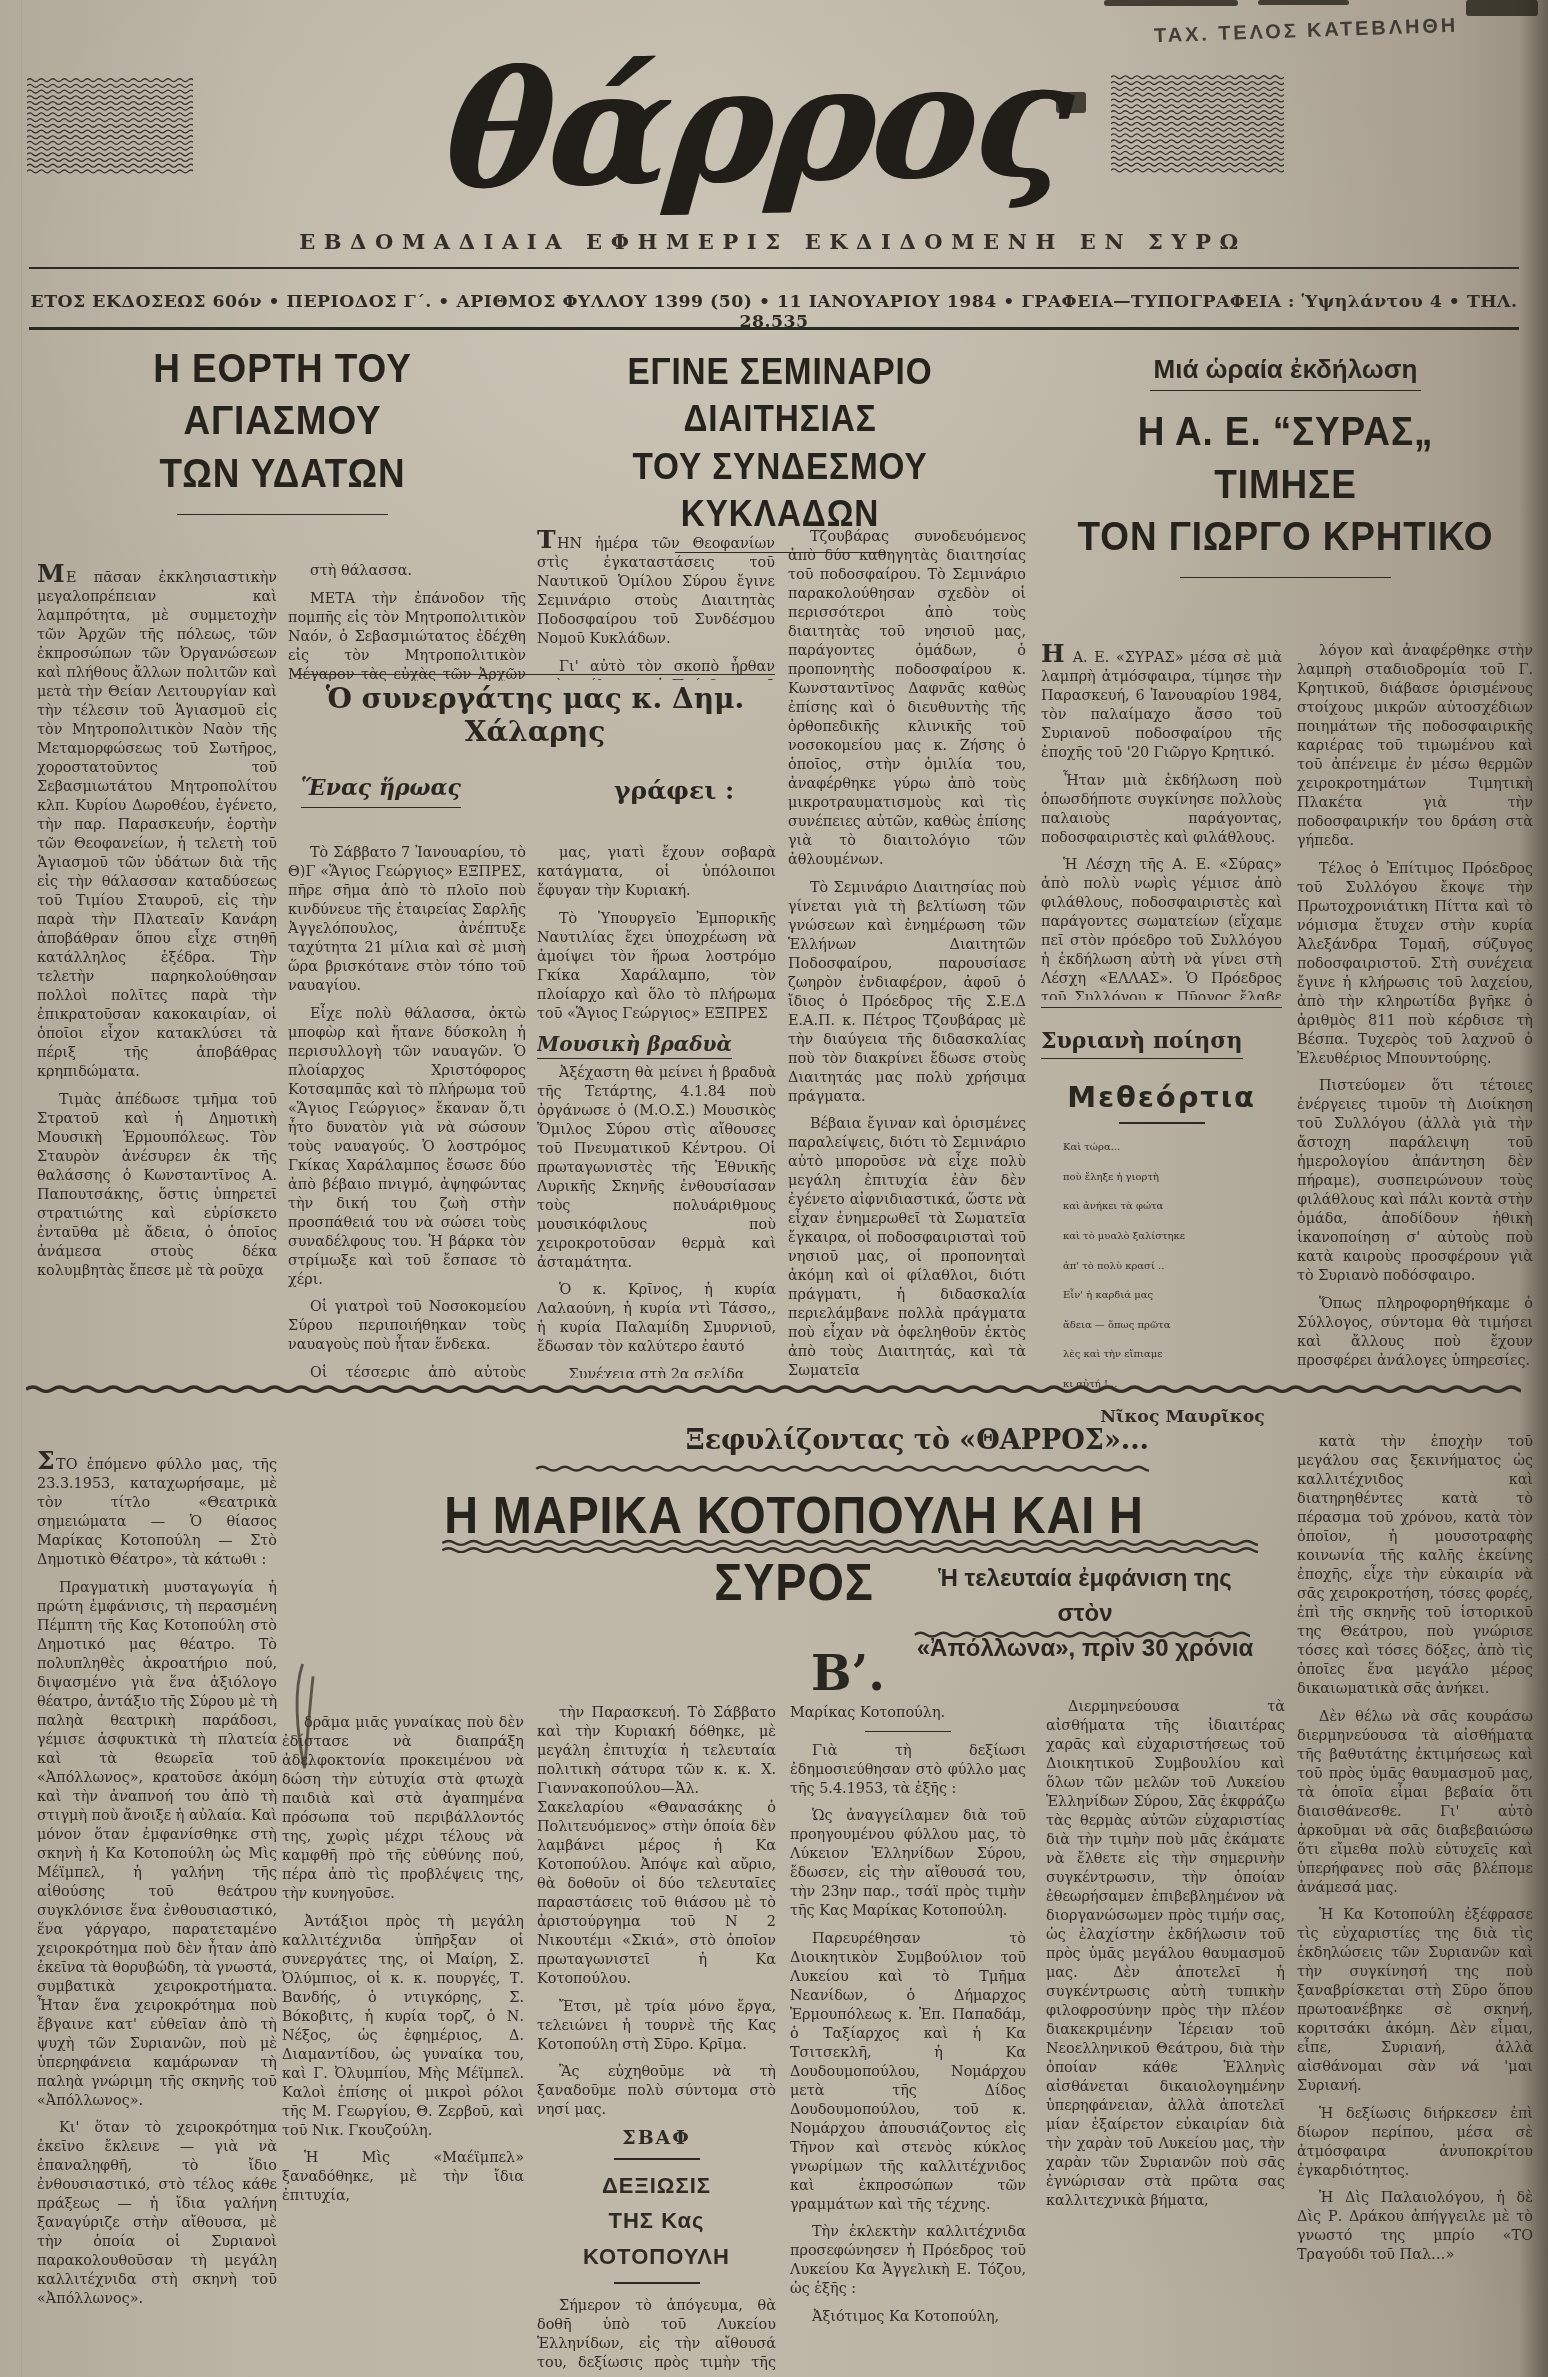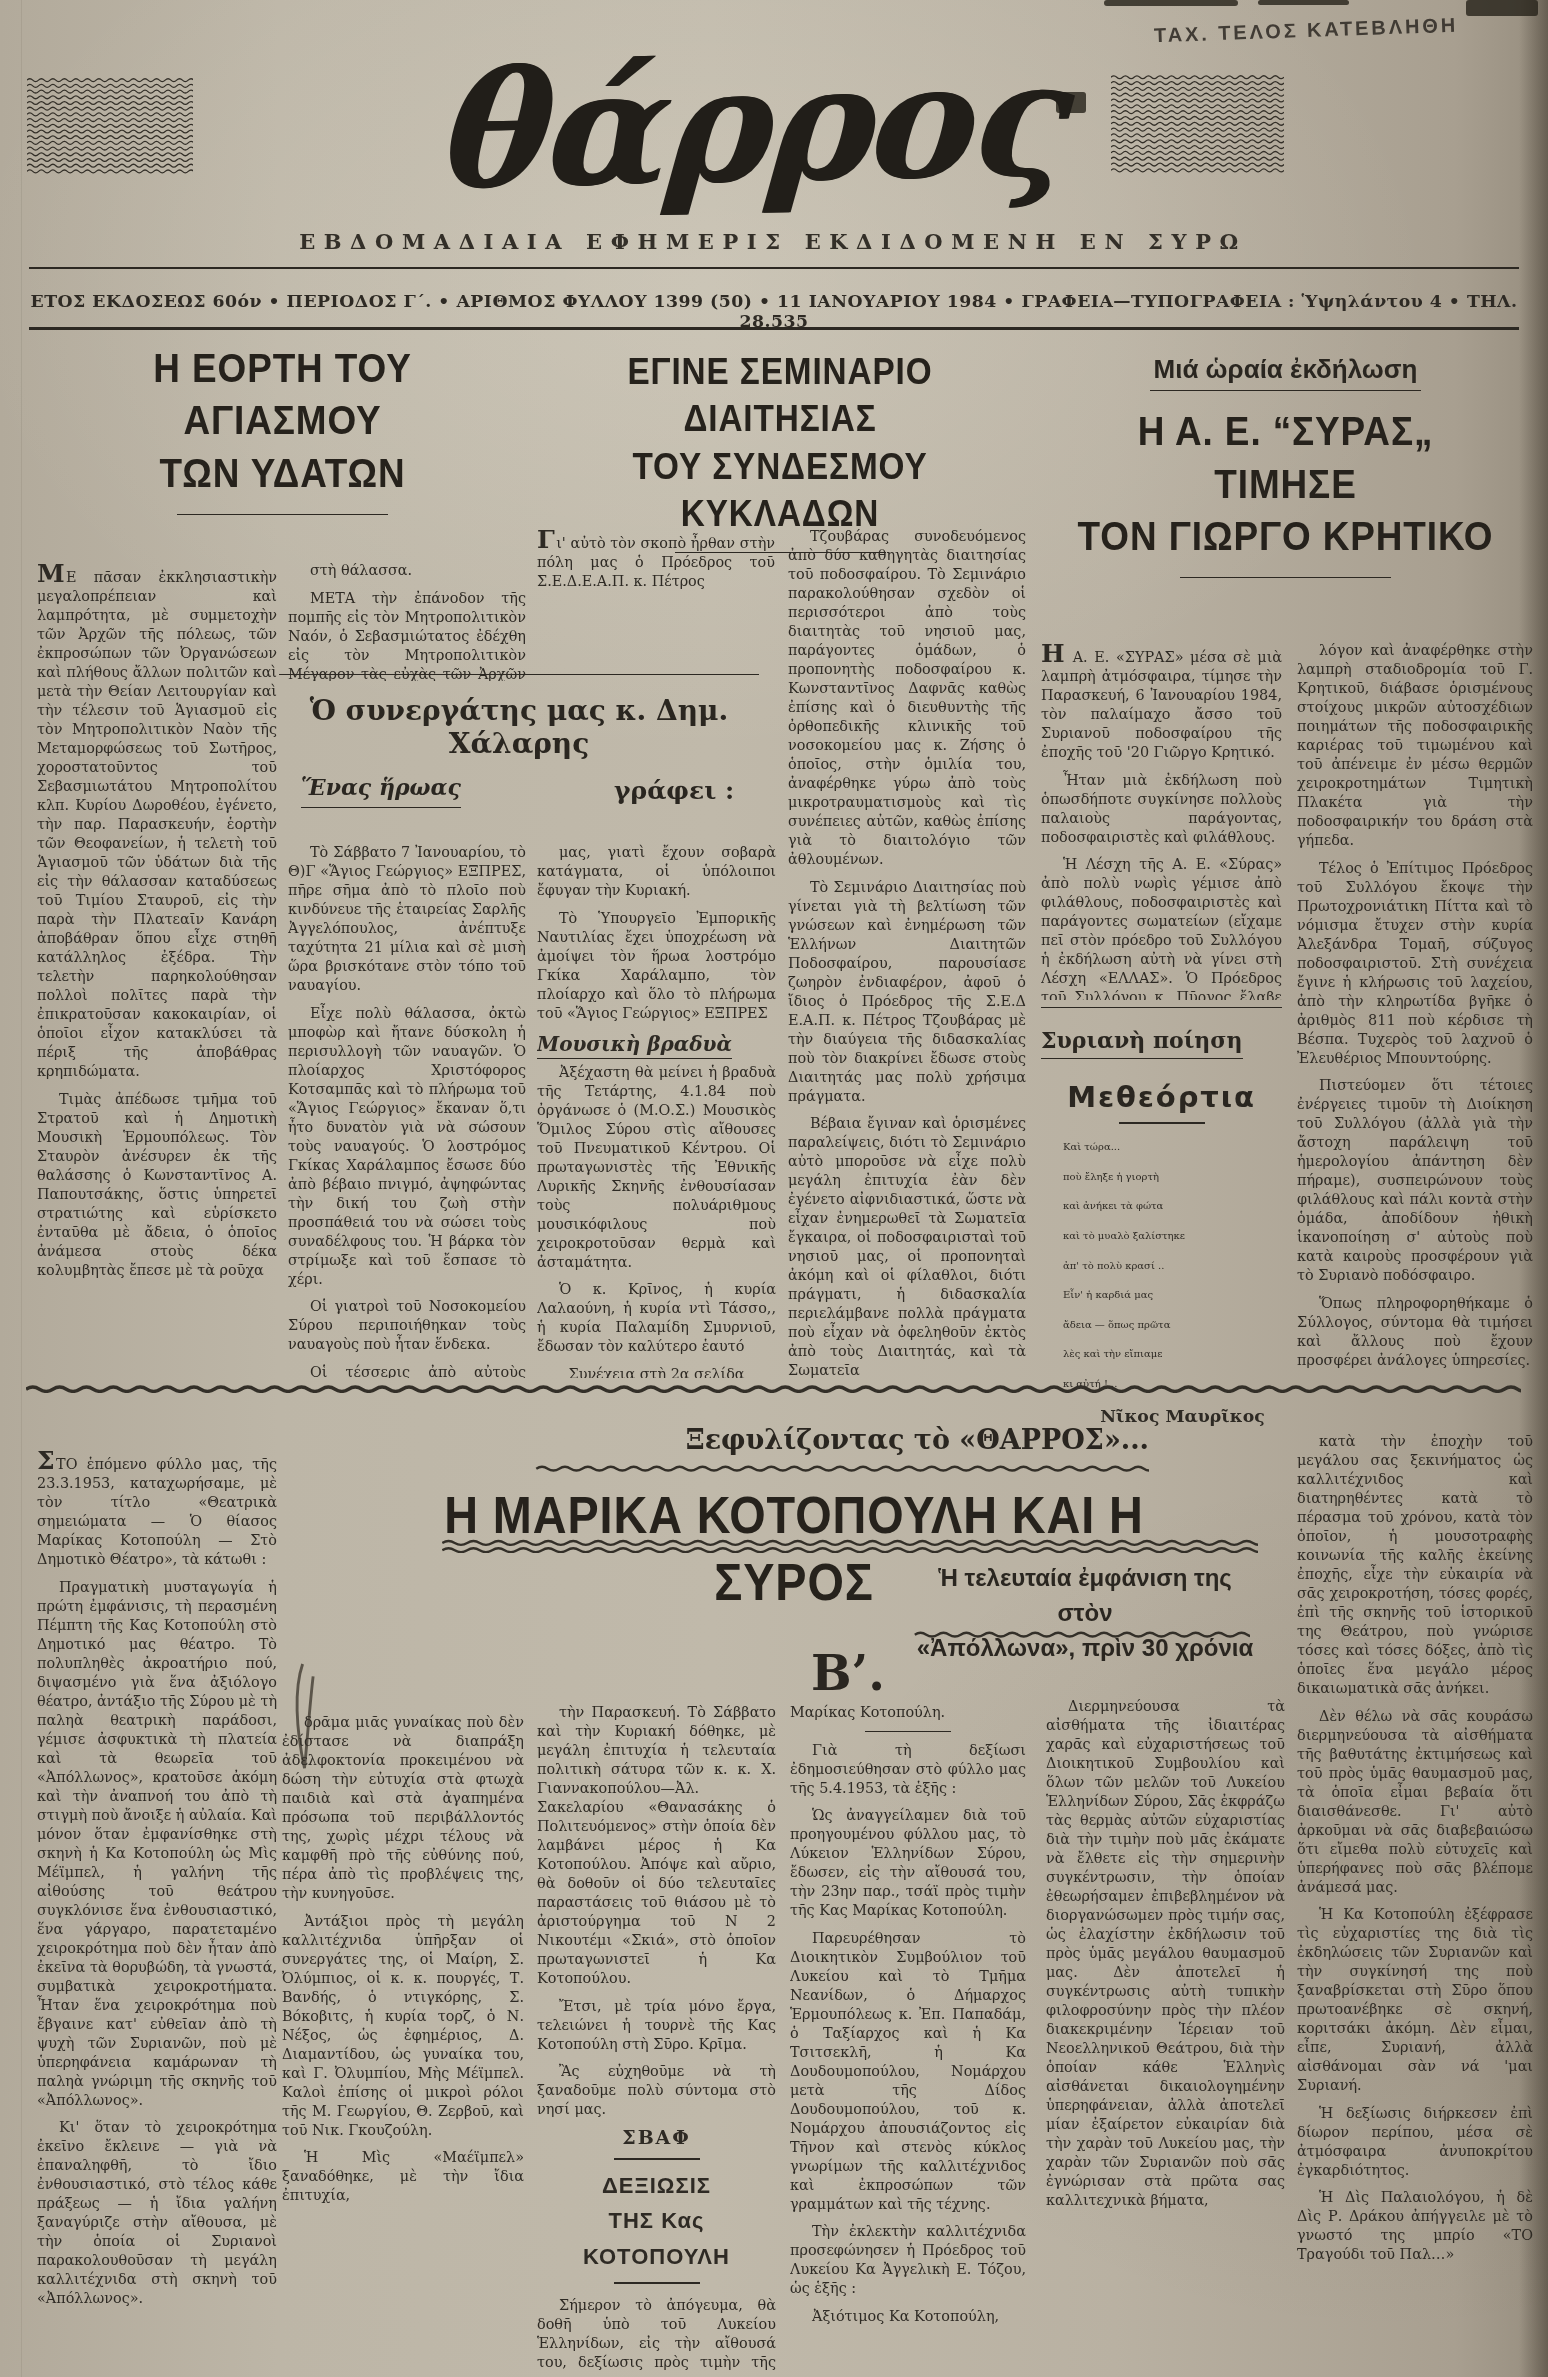--- a/index.html
+++ b/index.html
@@ -85,29 +85,30 @@
       <p>στὴ θάλασσα.</p>
       <p>ΜΕΤΑ τὴν ἐπάνοδον τῆς πομπῆς εἰς τὸν Μητροπολιτικὸν Ναόν, ὁ Σεβασμιώτατος ἐδέχθη εἰς τὸν Μητροπολιτικὸν Μέγαρον τὰς εὐχὰς τῶν Ἀρχῶν καὶ τοῦ Λαοῦ, τοὺς ὁποίους καὶ ἐδεξιώθη.</p>
     </div>
 
   <div class="hgroup" style="left:533px;top:348px;width:494px">
     <div class="headline" style="font-size:37px">ΕΓΙΝΕ ΣΕΜΙΝΑΡΙΟ ΔΙΑΙΤΗΣΙΑΣ</div>
     <div class="headline" style="font-size:37px">ΤΟΥ ΣΥΝΔΕΣΜΟΥ ΚΥΚΛΑΔΩΝ</div>
     <div class="hdiv"></div>
   </div>
   <div class="col lead" style="left:537px;top:527px;width:238px;height:153px">
+      <p>ΤΗΝ ἡμέρα τῶν Θεοφανίων στὶς ἐγκαταστάσεις τοῦ Ναυτικοῦ Ὁμίλου Σύρου ἔγινε Σεμινάριο στοὺς Διαιτητὰς Ποδοσφαίρου τοῦ Συνδέσμου Νομοῦ Κυκλάδων.</p>
       <p>Γι' αὐτὸ τὸν σκοπὸ ἦρθαν στὴν πόλη μας ὁ Πρόεδρος τοῦ Σ.Ε.Δ.Ε.Α.Π. κ. Πέτρος</p>
     </div>
   <div class="col" style="left:788px;top:527px;width:238px;height:851px">
       <p>Τζουβάρας συνοδευόμενος ἀπὸ δύο καθηγητὰς διαιτησίας τοῦ ποδοσφαίρου. Τὸ Σεμινάριο παρακολούθησαν σχεδὸν οἱ περισσότεροι ἀπὸ τοὺς διαιτητὰς τοῦ νησιοῦ μας, παράγοντες ὁμάδων, ὁ προπονητὴς ποδοσφαίρου κ. Κωνσταντῖνος Δαφνᾶς καθὼς ἐπίσης καὶ ὁ διευθυντὴς τῆς ὀρθοπεδικῆς κλινικῆς τοῦ νοσοκομείου μας κ. Ζήσης ὁ ὁποῖος, στὴν ὁμιλία του, ἀναφέρθηκε γύρω ἀπὸ τοὺς μικροτραυματισμοὺς καὶ τὶς συνέπειες αὐτῶν, καθὼς ἐπίσης γιὰ τὸ διαιτολόγιο τῶν ἀθλουμένων.</p>
       <p>Τὸ Σεμινάριο Διαιτησίας ποὺ γίνεται γιὰ τὴ βελτίωση τῶν γνώσεων καὶ ἐνημέρωση τῶν Ἑλλήνων Διαιτητῶν Ποδοσφαίρου, παρουσίασε ζωηρὸν ἐνδιαφέρον, ἀφοῦ ὁ ἴδιος ὁ Πρόεδρος τῆς Σ.Ε.Δ Ε.Α.Π. κ. Πέτρος Τζουβάρας μὲ τὴν διαύγεια τῆς διδασκαλίας ποὺ τὸν διακρίνει ἔδωσε στοὺς Διαιτητάς μας πολὺ χρήσιμα πράγματα.</p>
       <p>Βέβαια ἔγιναν καὶ ὁρισμένες παραλείψεις, διότι τὸ Σεμινάριο αὐτὸ μποροῦσε νὰ εἶχε πολὺ μεγάλη ἐπιτυχία ἐὰν δὲν ἐγένετο αἰφνιδιαστικά, ὥστε νὰ εἶχαν ἐνημερωθεῖ τὰ Σωματεῖα ἔγκαιρα, οἱ ποδοσφαιρισταὶ τοῦ νησιοῦ μας, οἱ προπονηταὶ ἀκόμη καὶ οἱ φίλαθλοι, διότι πράγματι, ἡ διδασκαλία περιελάμβανε πολλὰ πράγματα ποὺ εἶχαν νὰ ὀφεληθοῦν ἐκτὸς ἀπὸ τοὺς Διαιτητάς, καὶ τὰ Σωματεῖα</p>
     </div>
 
-  <div class="abs" style="left:279px;top:674px;width:480px;border-top:1.9px double #2c2822;padding-top:19px">
+  <div class="abs" style="left:295px;top:674px;width:480px;border-top:1.9px double #2c2822;padding-top:7px">
     <div class="serifhead center" style="font-size:28px">Ὁ συνεργάτης μας κ. Δημ. Χάλαρης</div>
   </div>
   <div class="abs serifhead" style="left:301px;top:774px;font-size:22px;font-style:italic;border-bottom:1px solid #2c2822;padding-bottom:6.7px">Ἕνας ἥρωας</div>
   <div class="abs serifhead" style="left:614px;top:776px;font-size:25px">γράφει :</div>
   <div class="col" style="left:288px;top:843px;width:238px;height:535px">
       <p>Τὸ Σάββατο 7 Ἰανουαρίου, τὸ Θ)Γ «Ἅγιος Γεώργιος» ΕΞΠΡΕΣ, πῆρε σῆμα ἀπὸ τὸ πλοῖο ποὺ κινδύνευε τῆς ἑταιρείας Σαρλῆς Ἀγγελόπουλος, ἀνέπτυξε ταχύτητα 21 μίλια καὶ σὲ μισὴ ὥρα βρισκότανε στὸν τόπο τοῦ ναυαγίου.</p>
       <p>Εἶχε πολὺ θάλασσα, ὀκτὼ μποφὼρ καὶ ἤτανε δύσκολη ἡ περισυλλογὴ τῶν ναυαγῶν. Ὁ πλοίαρχος Χριστόφορος Κοτσαμπᾶς καὶ τὸ πλήρωμα τοῦ «Ἅγιος Γεώργιος» ἔκαναν ὅ,τι ἦτο δυνατὸν γιὰ νὰ σώσουν τοὺς ναυαγούς. Ὁ λοστρόμος Γκίκας Χαράλαμπος ἔσωσε δύο ἀπὸ βέβαιο πνιγμό, ἀψηφώντας τὴν δική του ζωὴ στὴν προσπάθειά του νὰ σώσει τοὺς συναδέλφους του. Ἡ βάρκα τὸν στρίμωξε καὶ τοῦ ἔσπασε τὸ χέρι.</p>
       <p>Οἱ γιατροὶ τοῦ Νοσοκομείου Σύρου περιποιήθηκαν τοὺς ναυαγοὺς ποὺ ἦταν ἕνδεκα.</p>
       <p>Οἱ τέσσερις ἀπὸ αὐτοὺς παρέμειναν στὸ Νοσοκομεῖο</p>
     </div>

